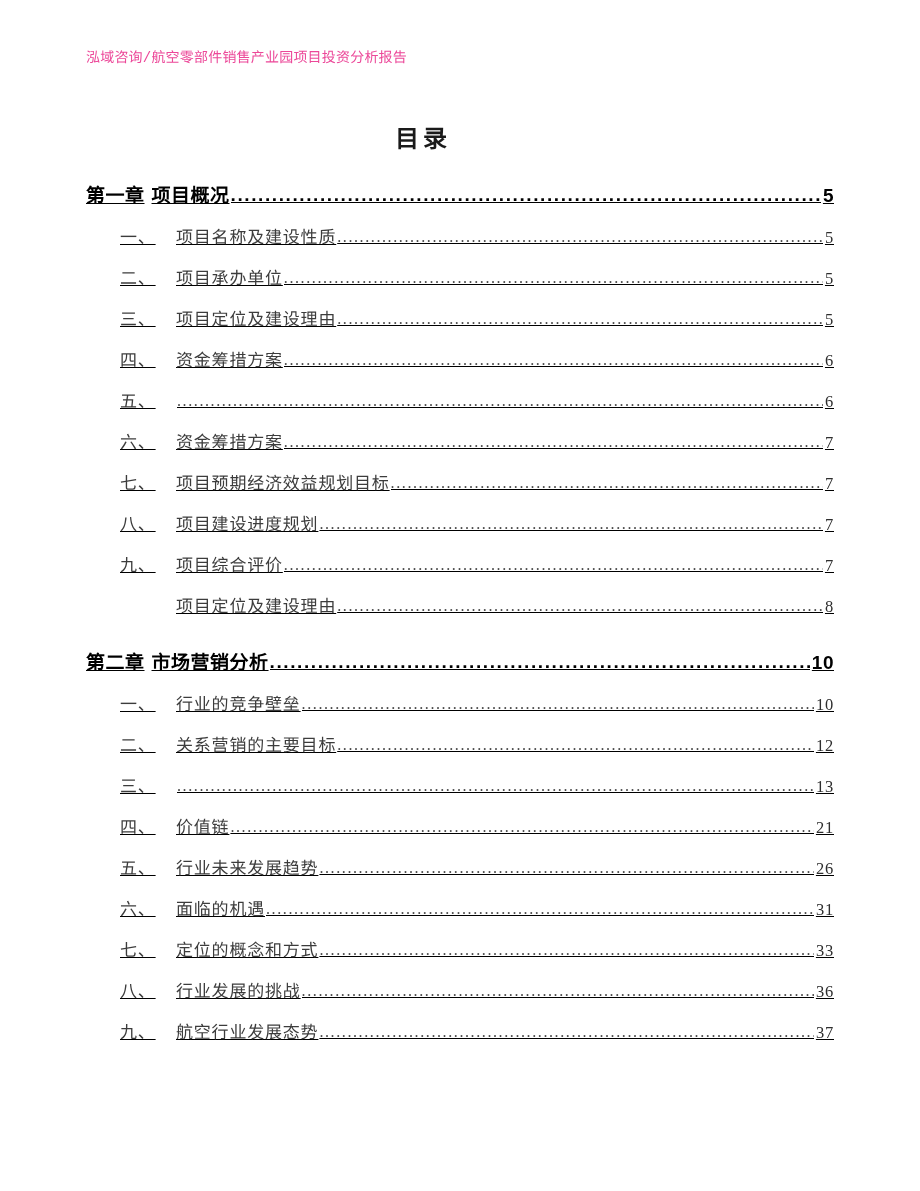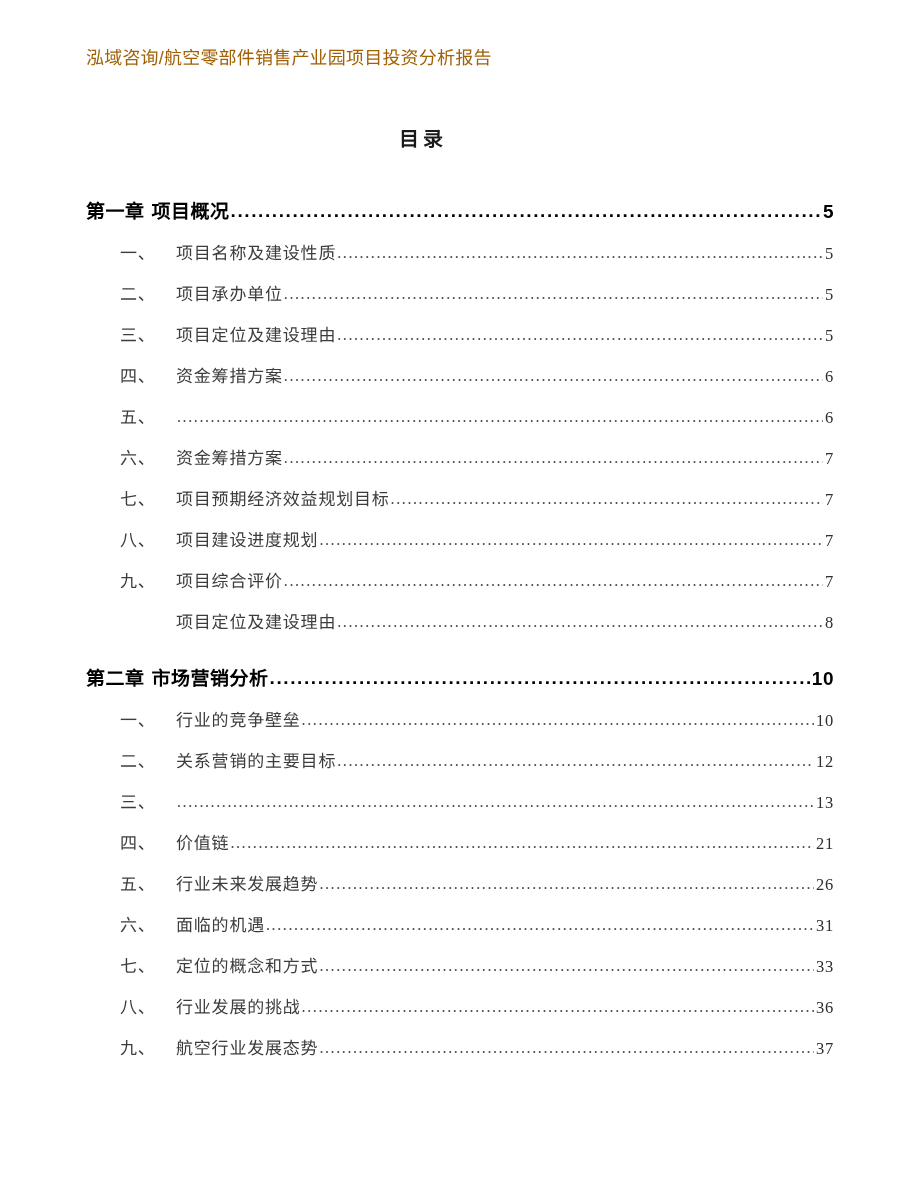--- a/index.html
+++ b/index.html
@@ -21,49 +21,50 @@
     overflow: hidden;
     box-sizing: border-box;
   }
 
   
   .doc-header {
     position: absolute;
     top: 48px;
     left: 86px;
     right: 86px;
-    font-size: 18px;
+    font-size: 14px;
     line-height: 20px;
-    color: #a16207;
+    color: #ec4899;
     letter-spacing: 0.2px;
     white-space: nowrap;
-    font-family: Liberation Sans, sans-serif;
+    font-family: Liberation Mono, monospace;
   }
 
   
   .toc-title {
     position: absolute;
     top: 118px;
     left: 0;
     width: 846px;
     text-align: center;
-    font-size: 20px;
+    font-size: 24px;
     line-height: 42px;
     font-weight: bold;
     color: #1a1a1a;
     letter-spacing: 4px;
     font-family: "Liberation Sans", "DejaVu Sans", sans-serif;
   }
 
   
   .toc {
     position: absolute;
-    top: 182px;
+    top: 166px;
     left: 86px;
     width: 748px;
+    text-decoration: underline;
   }
 
   .toc-row {
     display: flex;
     align-items: flex-end;
     width: 100%;
     box-sizing: border-box;
   }
 
   

